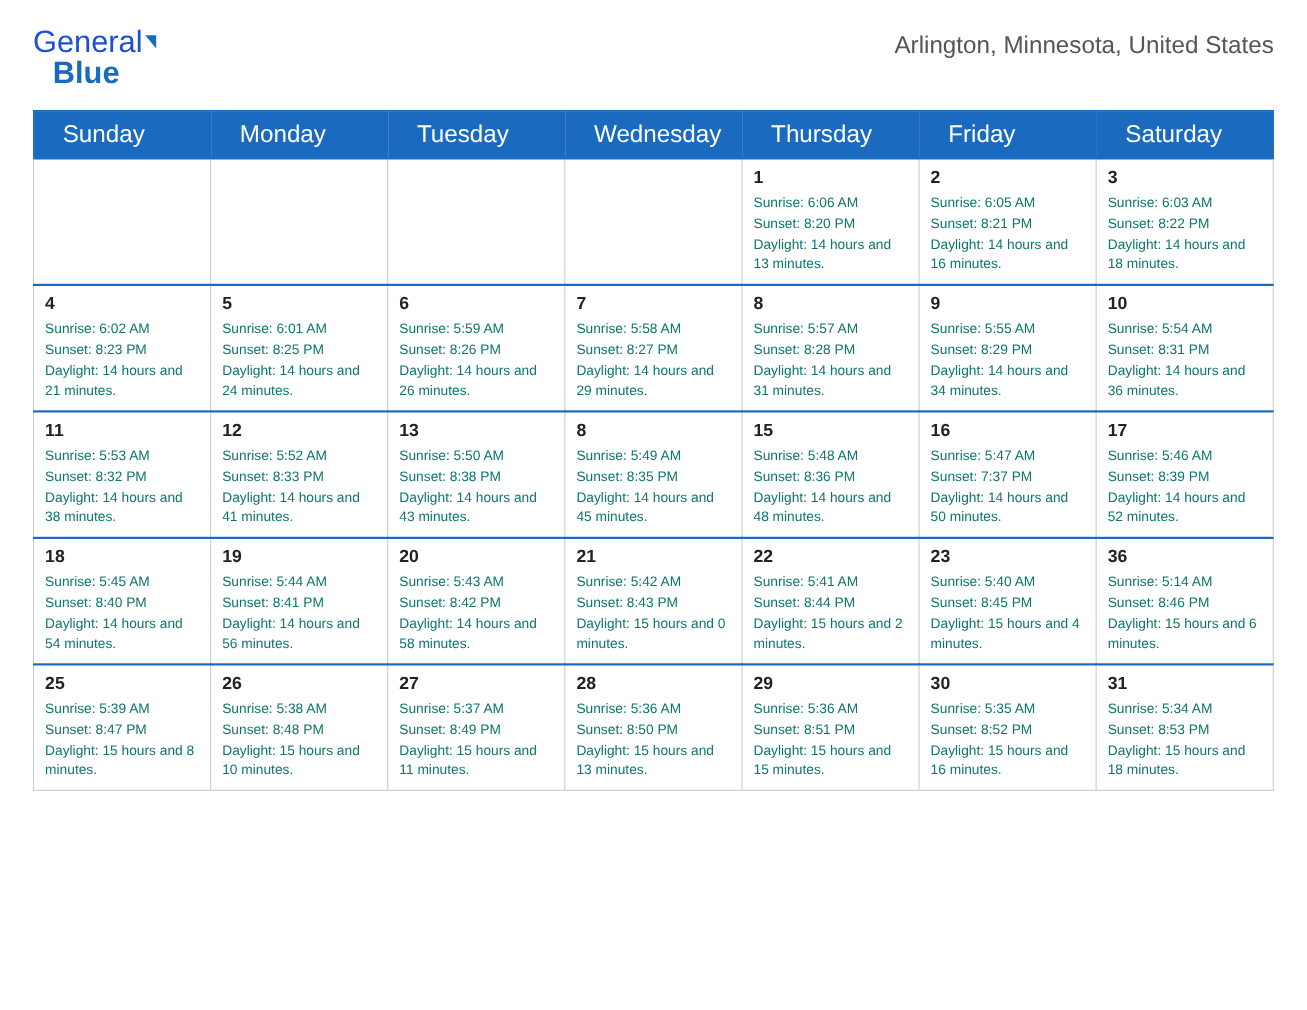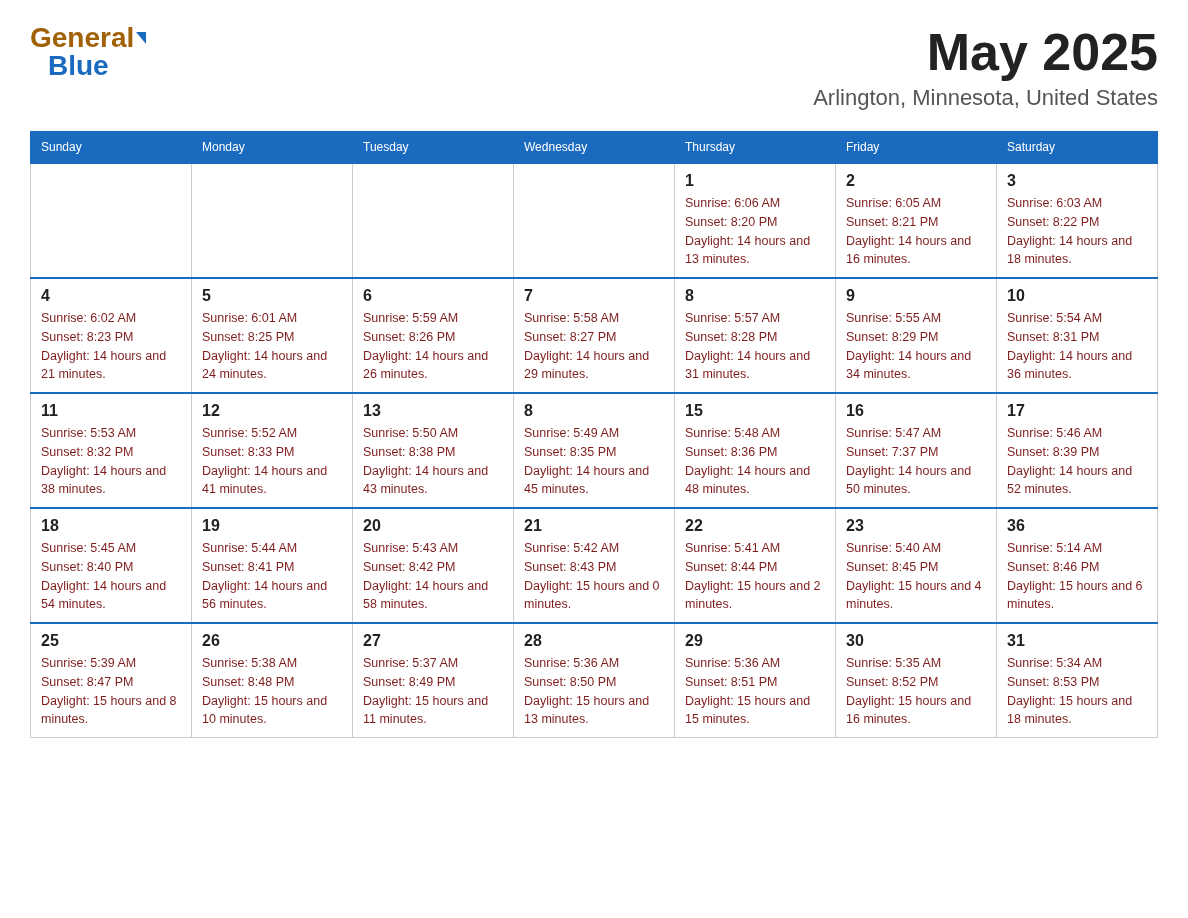--- a/index.html
+++ b/index.html
@@ -15,22 +15,22 @@
       align-items: flex-start;
       margin-bottom: 20px;
     }
     .logo {
       display: flex;
       flex-direction: column;
       align-items: flex-start;
     }
     .logo-text-general {
       font-size: 28px;
-      font-weight: bold;
-      color: #a16207;
+      font-weight: normal;
+      color: #1d4ed8;
       line-height: 1;
     }
     .logo-text-blue {
       font-size: 28px;
       font-weight: bold;
       color: #1a6bbf;
       line-height: 1;
       margin-left: 18px;
     }
     .logo-triangle {
@@ -64,22 +64,22 @@
     .calendar-table {
       width: 100%;
       border-collapse: collapse;
       table-layout: fixed;
     }
     .calendar-table thead tr {
       background-color: #1a6bbf;
     }
     .calendar-table thead th {
       color: #fff;
-      padding: 8px 10px;
-      font-size: 12px;
+      padding: 8px 26px;
+      font-size: 22px;
       font-weight: normal;
       text-align: left;
       border: 1px solid #1a6bbf;
     }
     .calendar-table tbody tr {
       border-top: 2px solid #1a6bbf;
     }
     .calendar-table tbody td {
       vertical-align: top;
       padding: 8px 10px;
@@ -92,41 +92,40 @@
     .day-number {
       font-size: 16px;
       font-weight: bold;
       color: #222;
       display: block;
       margin-bottom: 4px;
     }
     .day-info {
       font-size: 12.5px;
       line-height: 1.5;
-      color: #7f1d1d;
+      color: #0f766e;
     }
     .empty-cell {
       background: #fff;
     }
   </style>
 </head>
 <body>
 
 <div class="header">
   <div class="logo">
     <div class="logo-row">
       <span class="logo-text-general">General</span>
       <span class="logo-triangle"></span>
     </div>
     <div class="logo-row">
       <span class="logo-text-blue">Blue</span>
     </div>
   </div>
   <div class="title-block">
-    <div class="month-title">May 2025</div>
     <div class="location-title">Arlington, Minnesota, United States</div>
   </div>
 </div>
 
 <table class="calendar-table">
   <thead>
     <tr>
     <th>Sunday</th>
         <th>Monday</th>
         <th>Tuesday</th>

